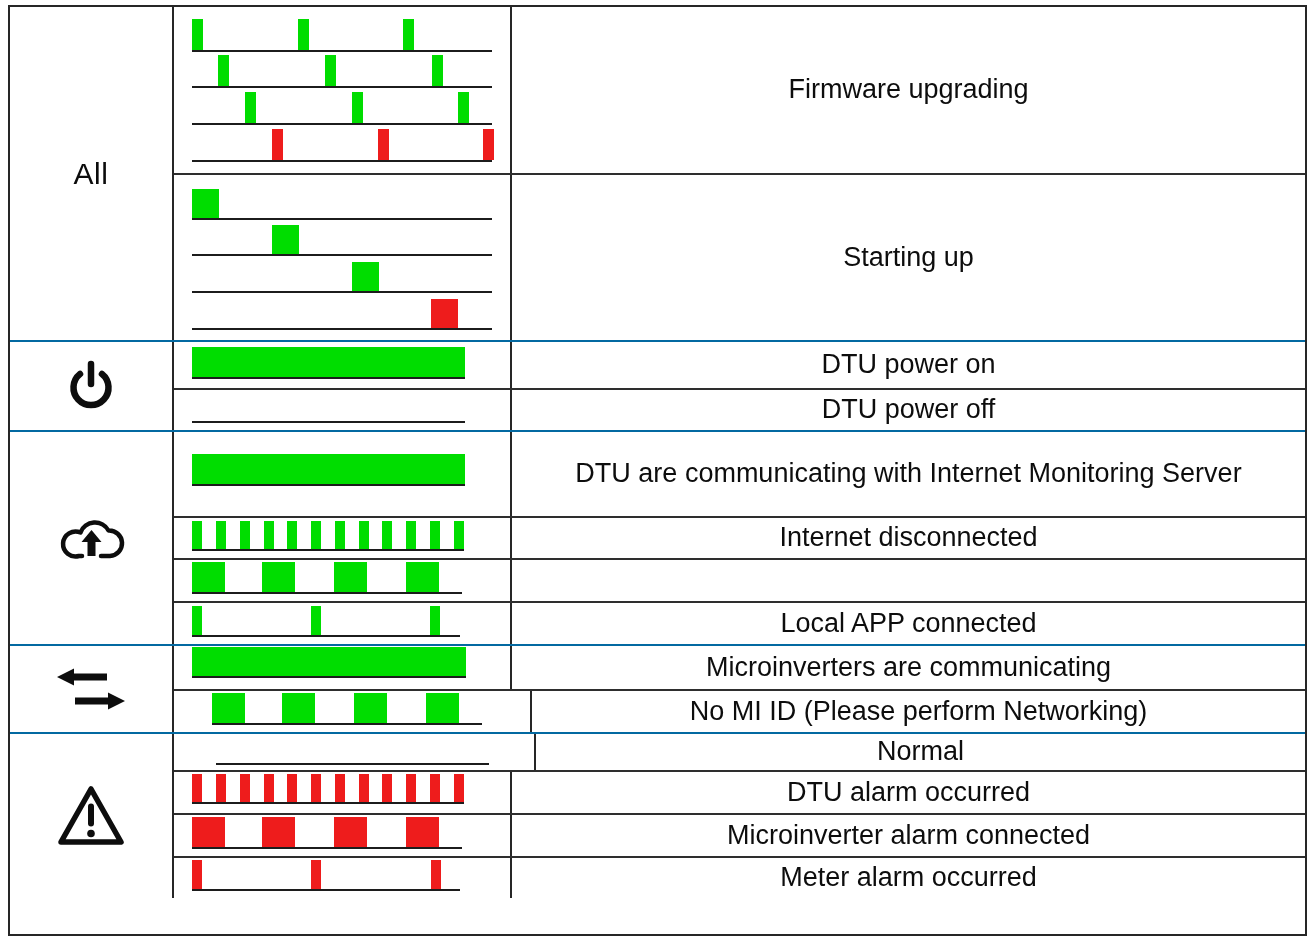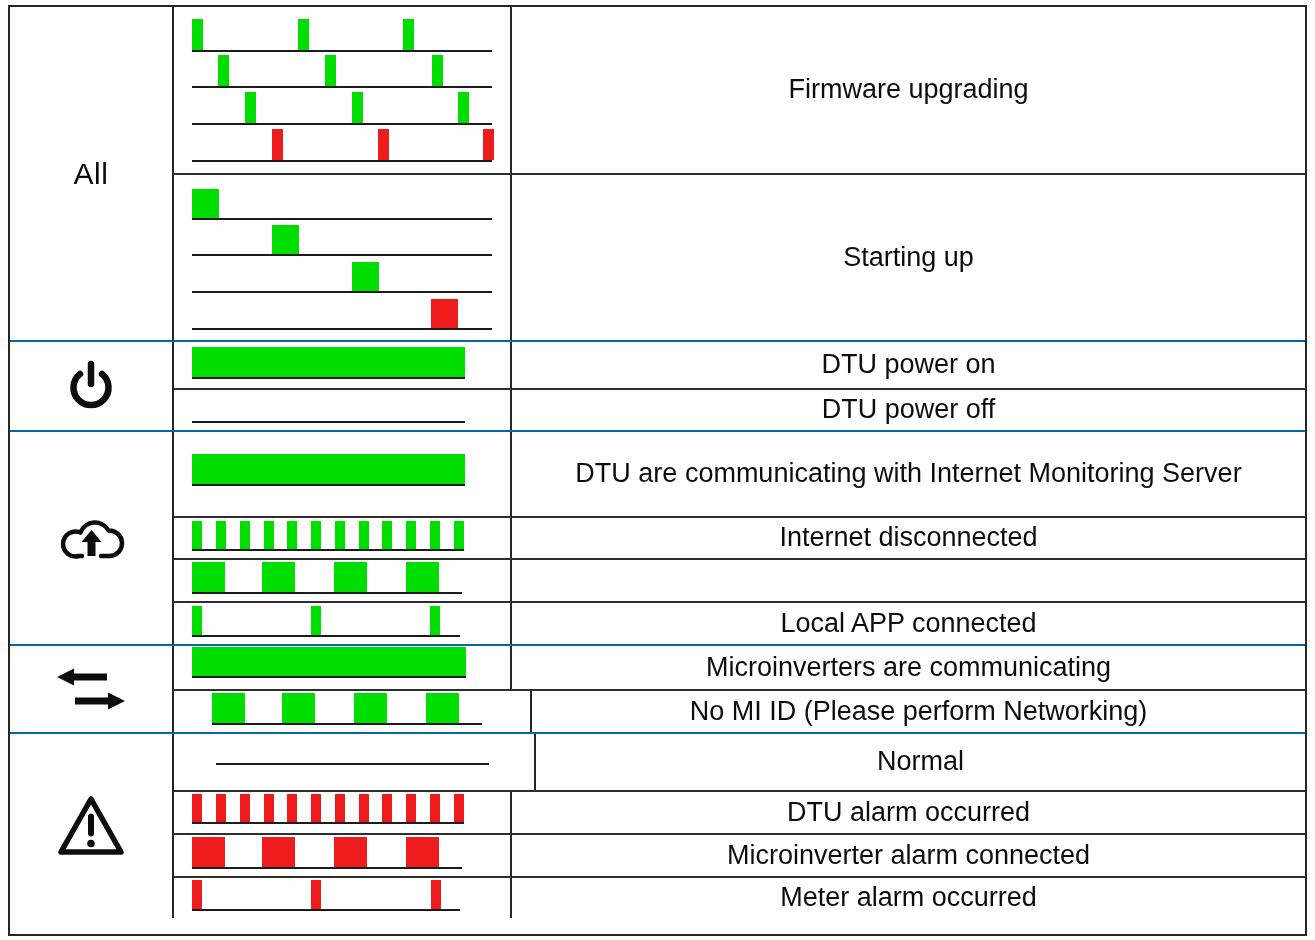--- a/index.html
+++ b/index.html
@@ -215,21 +215,21 @@
       </div>
       <div class="group">
         <div class="icon-cell">
           <svg width="74" height="68" viewBox="0 0 74 68" fill="none">
             <path d="M37 7 L67 60 H7 Z" fill="none" stroke="#0d0d0d" stroke-width="5.5" stroke-linejoin="round"></path>
             <path d="M37 24.5 v17" stroke="#0d0d0d" stroke-width="6" stroke-linecap="round"></path>
             <circle cx="37" cy="51.5" r="3.8" fill="#0d0d0d"></circle>
           </svg>
         </div>
         <div class="rows">
-          <div class="subrow" style="height: 56px; margin-left: 24px;">
+          <div class="subrow" style="height: 36px; margin-left: 24px;">
             <div class="pattern-cell">
               <div class="led-line" style="left: 18px; top: 29px; width: 273px; background: rgb(28, 28, 28);"></div>
             </div>
             <div class="desc-cell">
               <span>Normal</span>
             </div>
           </div>
           <div class="subrow" style="height: 43px;">
             <div class="pattern-cell">
               <div class="led-line" style="left: 18px; top: 30px; width: 272px; background: rgb(28, 28, 28);"></div>

